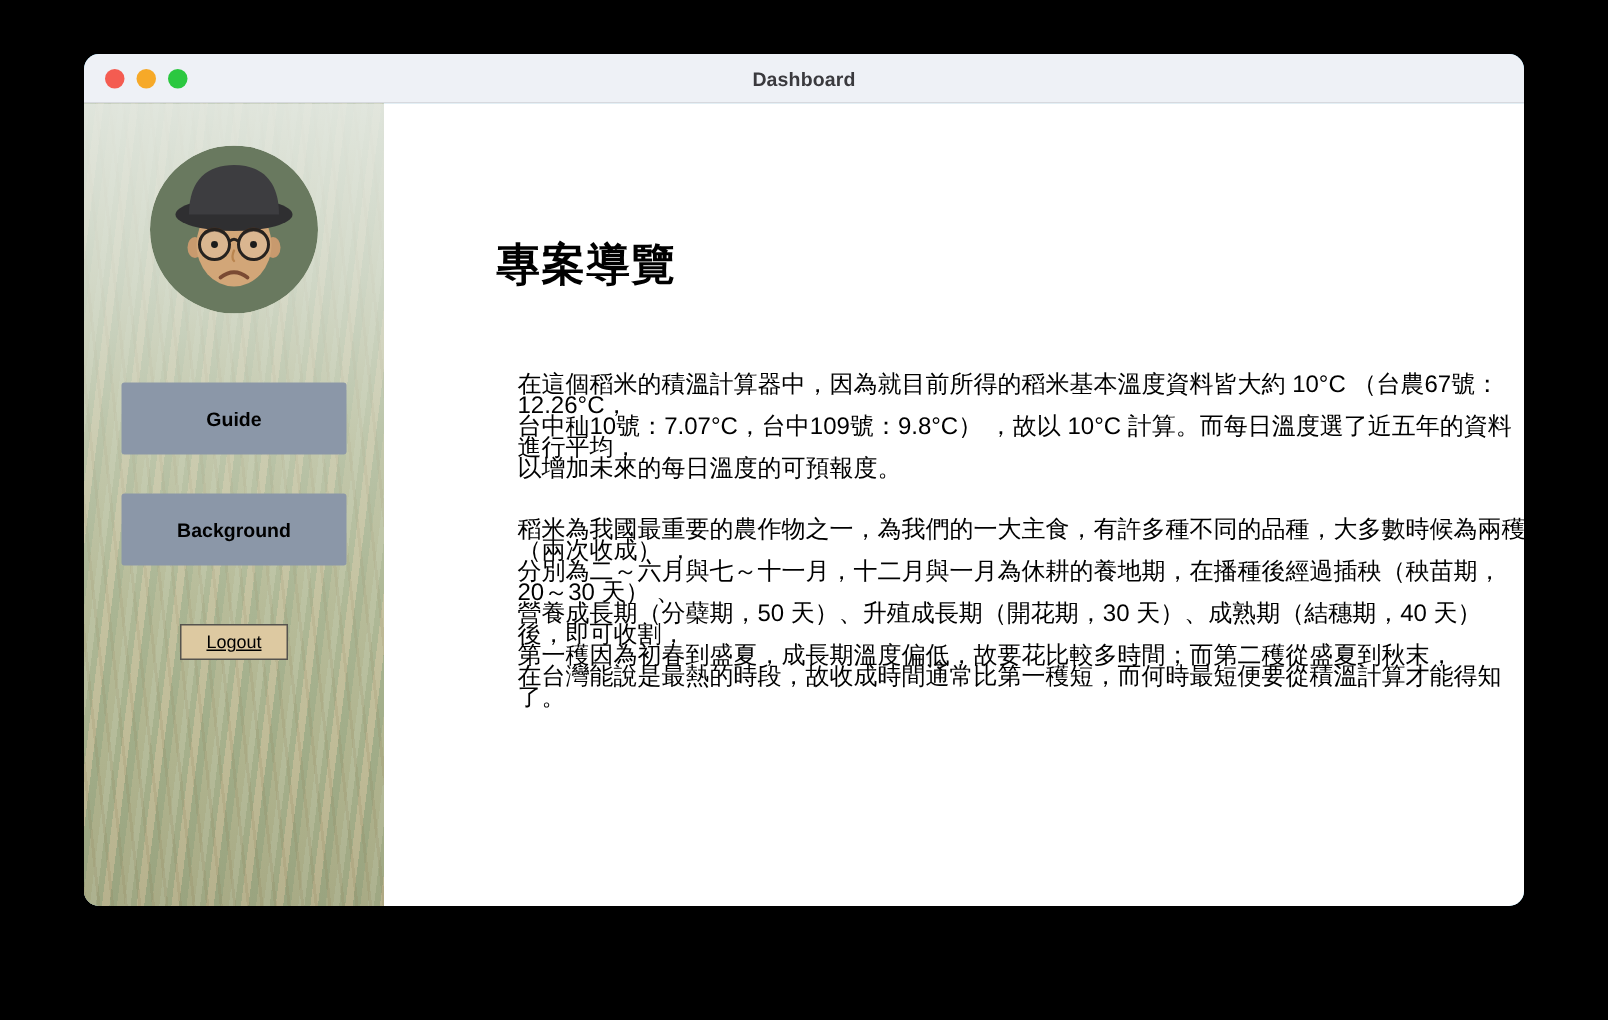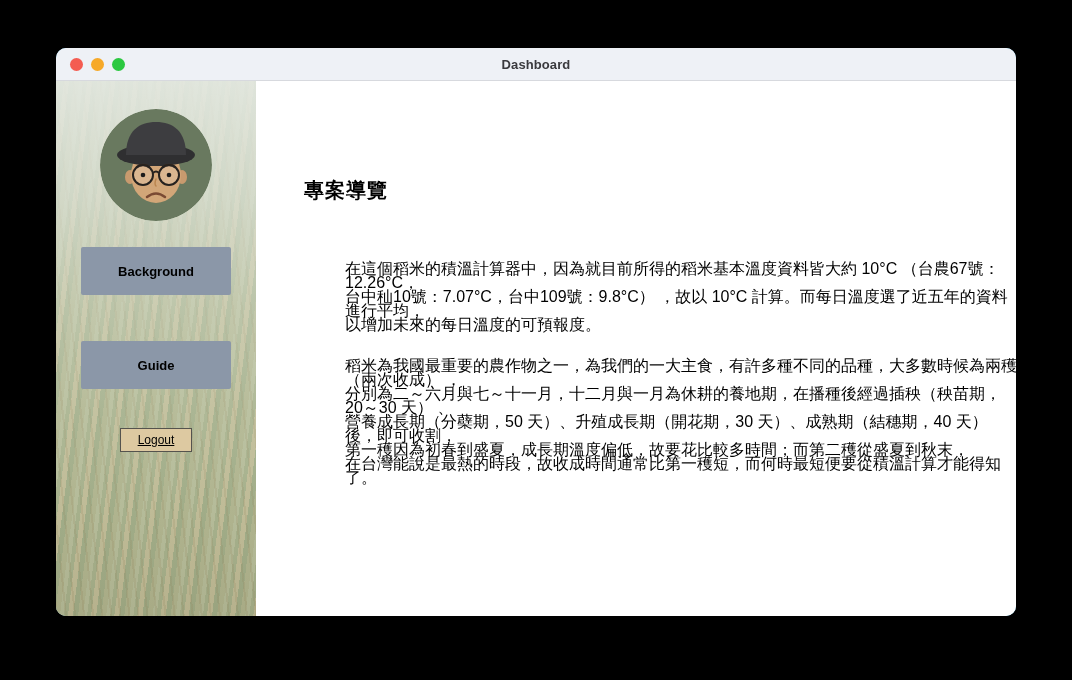--- a/index.html
+++ b/index.html
@@ -7,21 +7,21 @@
     padding: 0;
     width: 1072px;
     height: 680px;
     background: #000000;
     font-family: "Liberation Sans", "DejaVu Sans", sans-serif;
     overflow: hidden;
   }
   .window {
     position: absolute;
     left: 56px;
-    top: 48px;
+    top: 36px;
     width: 960px;
     height: 568px;
     border-radius: 10px;
     overflow: hidden;
     background: #7dd3fc;
     box-shadow: 0 14px 40px rgba(0,0,0,0.55);
   }
   .titlebar {
     position: relative;
     height: 32px;
@@ -129,26 +129,27 @@
   }
 
   
   .main {
     flex: 1 1 auto;
     background: #ffffff;
     position: relative;
     overflow: hidden;
   }
   .page-title {
-    margin: 95px 0 0 48px;
-    font-size: 20px;
+    margin: 95px 0 0 75px;
+    font-size: 29px;
     line-height: 29px;
     font-weight: bold;
     color: #000000;
     letter-spacing: 1px;
+    font-family: Liberation Mono, monospace;
   }
   .text-block {
     margin: 57px 0 0 89px;
     width: 672px;
   }
   .para {
     font-size: 16px;
     line-height: 14px;
     color: #000000;
     white-space: pre-line;
@@ -193,22 +194,22 @@
             <circle cx="69" cy="66" r="10" fill="rgba(245,240,230,0.22)" stroke="#26221f" stroke-width="2"></circle>
             <path d="M53,64 Q56,61 59,64" stroke="#26221f" stroke-width="2" fill="none"></path>
             <circle cx="43" cy="66" r="2.3" fill="#1c1c1c"></circle>
             <circle cx="69" cy="66" r="2.3" fill="#1c1c1c"></circle>
             <path d="M56,70 Q54,75 56,77" stroke="#b9854f" stroke-width="1.5" fill="none" stroke-linecap="round"></path>
             <path d="M47,88 Q56,81 65,88" stroke="#7a4a33" stroke-width="2.5" fill="none" stroke-linecap="round"></path>
           </g>
         </svg>
       </div>
 
+      <button class="nav-button first">Guide</button>
       <button class="nav-button">Background</button>
-      <button class="nav-button first">Guide</button>
 
       <button class="logout-button">Logout</button>
     </div>
 
     <div class="main">
       <h1 class="page-title">專案導覽</h1>
       <div class="text-block">
         <p class="para">在這個稻米的積溫計算器中，因為就目前所得的稻米基本溫度資料皆大約 10°C （台農67號：12.26°C，
 台中秈10號：7.07°C，台中109號：9.8°C） ，故以 10°C 計算。而每日溫度選了近五年的資料進行平均，
 以增加未來的每日溫度的可預報度。</p>

